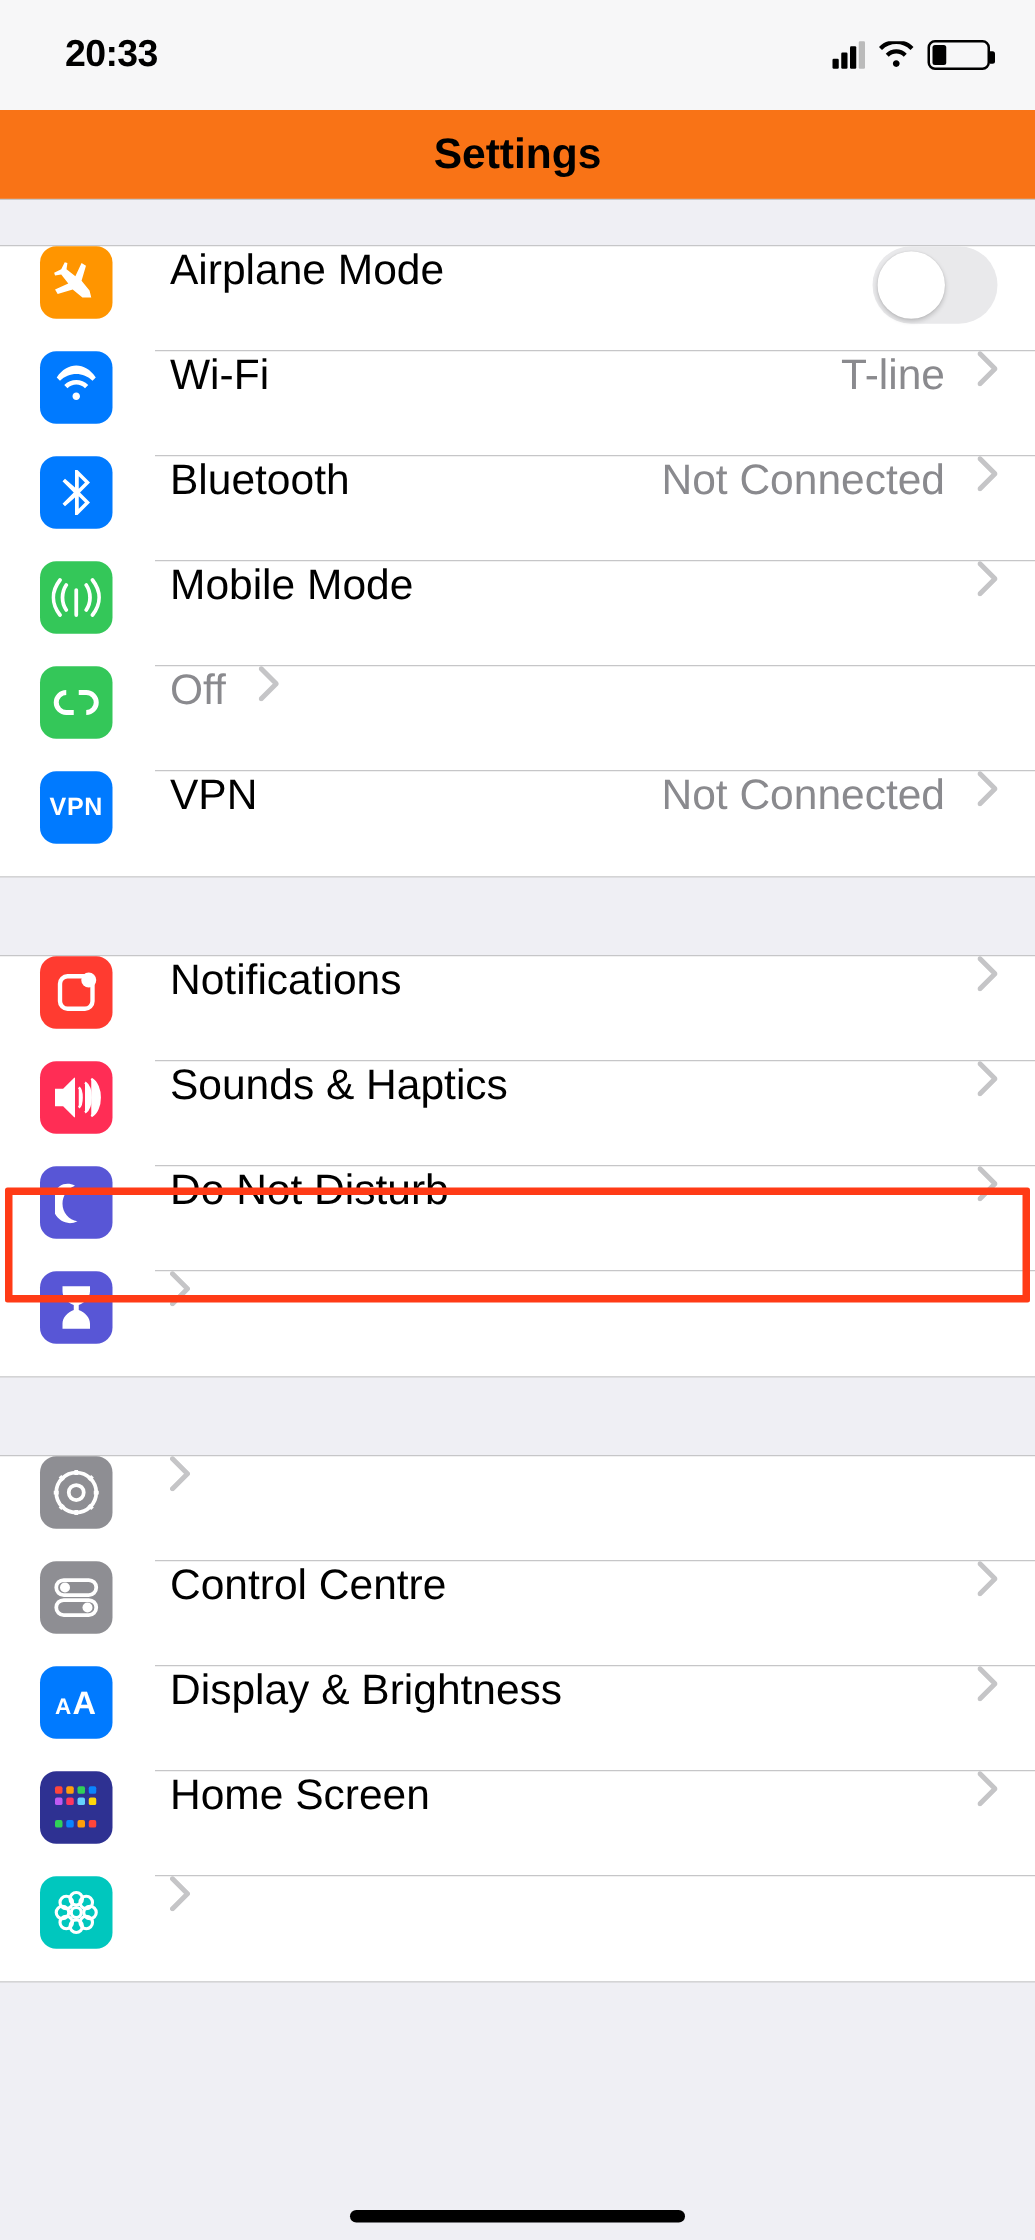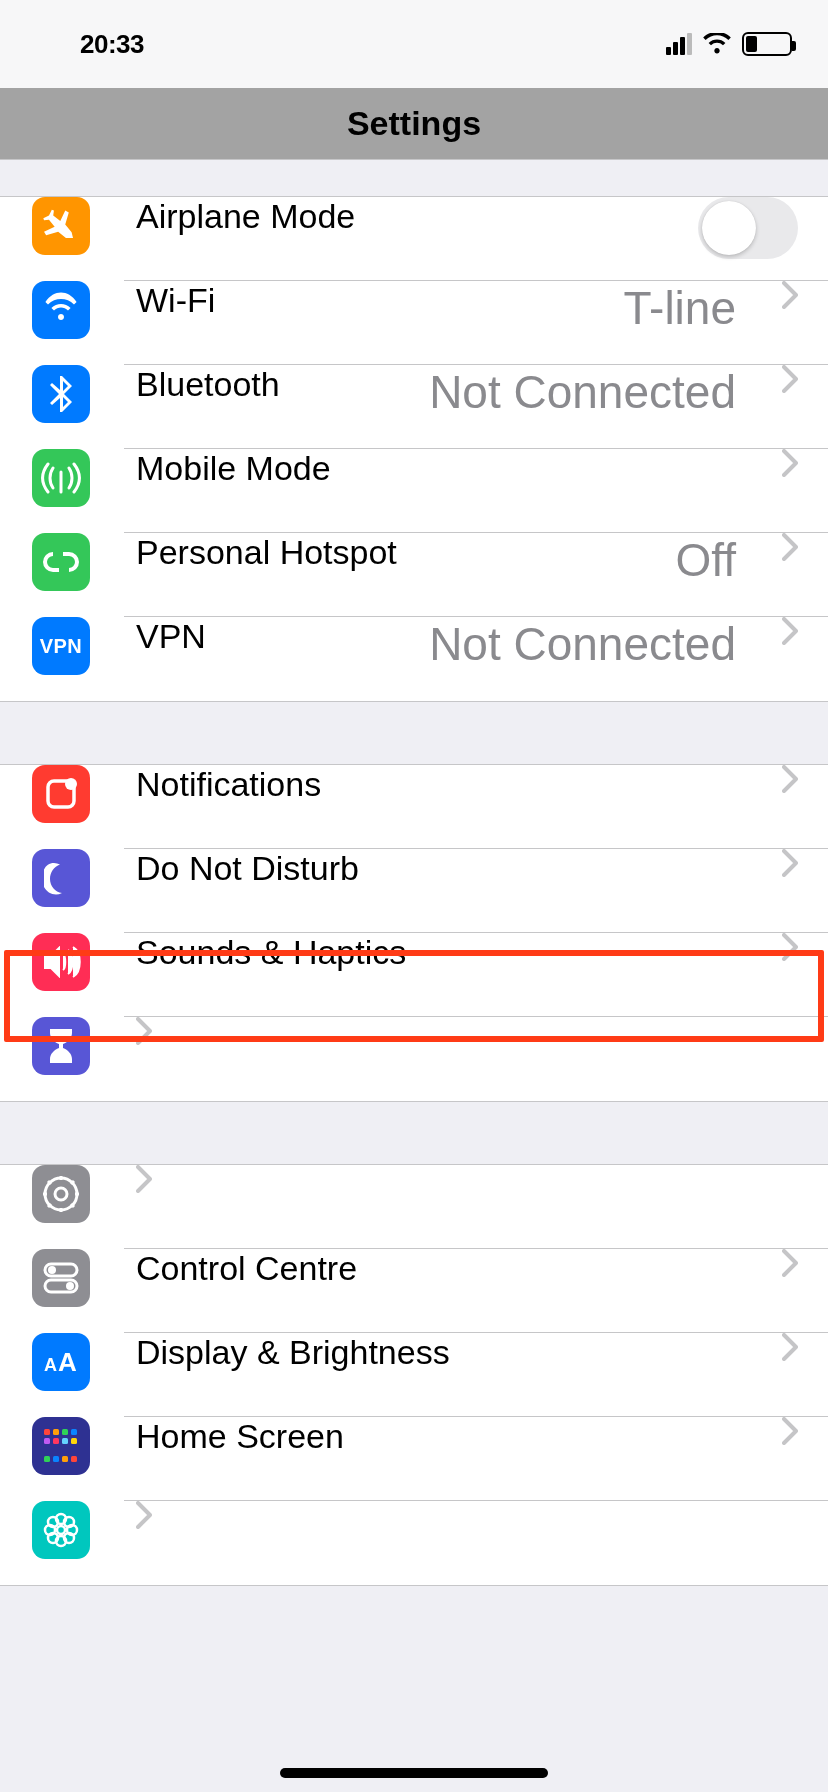--- a/index.html
+++ b/index.html
@@ -13,23 +13,22 @@
 }
 .status-bar {
   height: 88px;
   display: flex;
   align-items: center;
   padding: 0 36px 0 52px;
   background: #f7f7f8;
 }
 .status-time {
   font-weight: 600;
-  font-size: 26px;
+  font-size: 30px;
   letter-spacing: -0.5px;
-  margin-left: 28px;
 }
 .status-spacer { flex: 1; }
 .status-icons {
   display: flex;
   align-items: center;
   gap: 10px;
 }
 .cellular-bars {
   display: flex;
   align-items: flex-end;
@@ -71,21 +70,21 @@
   height: 100%;
   background: #000;
   border-radius: 2px;
 }
 .nav-title-bar {
   height: 72px;
   display: flex;
   align-items: center;
   justify-content: center;
   border-bottom: 1px solid #c6c6c8;
-  background: #a3a3a3;
+  background: #f97316;
 }
 .nav-title {
   font-size: 34px;
   font-weight: 600;
 }
 .section-gap {
   height: 36px;
 }
 .section-gap-lg {
   height: 62px;
@@ -123,23 +122,23 @@
   flex: none;
   color: #fff;
 }
 .app-icon svg { display:block; }
 .row-label {
   font-size: 34px;
   flex: 1;
   white-space: nowrap;
 }
 .row-value {
-  font-size: 46px;
+  font-size: 34px;
   color: #8a8a8e;
-  margin-right: 30px;
+  margin-right: 10px;
   white-space: nowrap;
 }
 .chevron {
   color: #c5c5c7;
   display: flex;
 }
 .toggle {
   width: 100px;
   height: 62px;
   background: #e9e9eb;
@@ -273,21 +272,20 @@
       </div>
     <div class="divider"></div>
   </div>
 
   <div class="row">
     <div class="app-icon" style="background:#34c759">
       <svg width="44" height="28" viewBox="0 0 44 28">
           <path fill="none" stroke="#fff" stroke-width="4" d="M14 6a8 8 0 1 0 0 16h6M30 22a8 8 0 1 0 0-16h-6"></path>
         </svg>
     </div>
-    <div class="row-label">Personal Hotspot</div>
     <div class="row-value">Off</div>
     <div class="chevron">
         <svg width="16" height="28" viewBox="0 0 16 28">
           <path d="M2 2l12 12L2 26" stroke="currentColor" stroke-width="4" fill="none" stroke-linecap="round" stroke-linejoin="round"></path>
         </svg>
       </div>
     <div class="divider"></div>
   </div>
 
   <div class="row">
@@ -320,42 +318,42 @@
     <div class="row-label">Notifications</div>
     <div class="chevron">
         <svg width="16" height="28" viewBox="0 0 16 28">
           <path d="M2 2l12 12L2 26" stroke="currentColor" stroke-width="4" fill="none" stroke-linecap="round" stroke-linejoin="round"></path>
         </svg>
       </div>
     <div class="divider"></div>
   </div>
 
   <div class="row">
-    <div class="app-icon" style="background:#5856d6">
-      <svg width="34" height="34" viewBox="0 0 34 34">
-          <path fill="#fff" d="M24 2c-2 0-4 0.5-6 1.5 6 2 10 8 10 14.5 0 7-5 13-12 14 2 1 4 1.5 6 1.5 8 0 14-7 14-15.5S32 2 24 2z" transform="scale(-1,1) translate(-34,0)"></path>
-        </svg>
-    </div>
-    <div class="row-label">Do Not Disturb</div>
-    <div class="chevron">
-        <svg width="16" height="28" viewBox="0 0 16 28">
-          <path d="M2 2l12 12L2 26" stroke="currentColor" stroke-width="4" fill="none" stroke-linecap="round" stroke-linejoin="round"></path>
-        </svg>
-      </div>
-    <div class="divider"></div>
-  </div>
-
-  <div class="row">
     <div class="app-icon" style="background:#ff2d55">
       <svg width="40" height="32" viewBox="0 0 40 32">
           <path fill="#fff" d="M4 10h6l8-8v28l-8-8H4zM22 8c3 2 3 14 0 16M27 4c6 4 6 20 0 24M32 1c9 5 9 25 0 30" stroke="#fff" stroke-width="2"></path>
           <path fill="#fff" d="M4 10h6l8-8v28l-8-8H4z"></path>
         </svg>
     </div>
     <div class="row-label">Sounds &amp; Haptics</div>
+    <div class="chevron">
+        <svg width="16" height="28" viewBox="0 0 16 28">
+          <path d="M2 2l12 12L2 26" stroke="currentColor" stroke-width="4" fill="none" stroke-linecap="round" stroke-linejoin="round"></path>
+        </svg>
+      </div>
+    <div class="divider"></div>
+  </div>
+
+  <div class="row">
+    <div class="app-icon" style="background:#5856d6">
+      <svg width="34" height="34" viewBox="0 0 34 34">
+          <path fill="#fff" d="M24 2c-2 0-4 0.5-6 1.5 6 2 10 8 10 14.5 0 7-5 13-12 14 2 1 4 1.5 6 1.5 8 0 14-7 14-15.5S32 2 24 2z" transform="scale(-1,1) translate(-34,0)"></path>
+        </svg>
+    </div>
+    <div class="row-label">Do Not Disturb</div>
     <div class="chevron">
         <svg width="16" height="28" viewBox="0 0 16 28">
           <path d="M2 2l12 12L2 26" stroke="currentColor" stroke-width="4" fill="none" stroke-linecap="round" stroke-linejoin="round"></path>
         </svg>
       </div>
     <div class="divider"></div>
   </div>
 
   <div class="row">
     <div class="app-icon" style="background:#5856d6">

